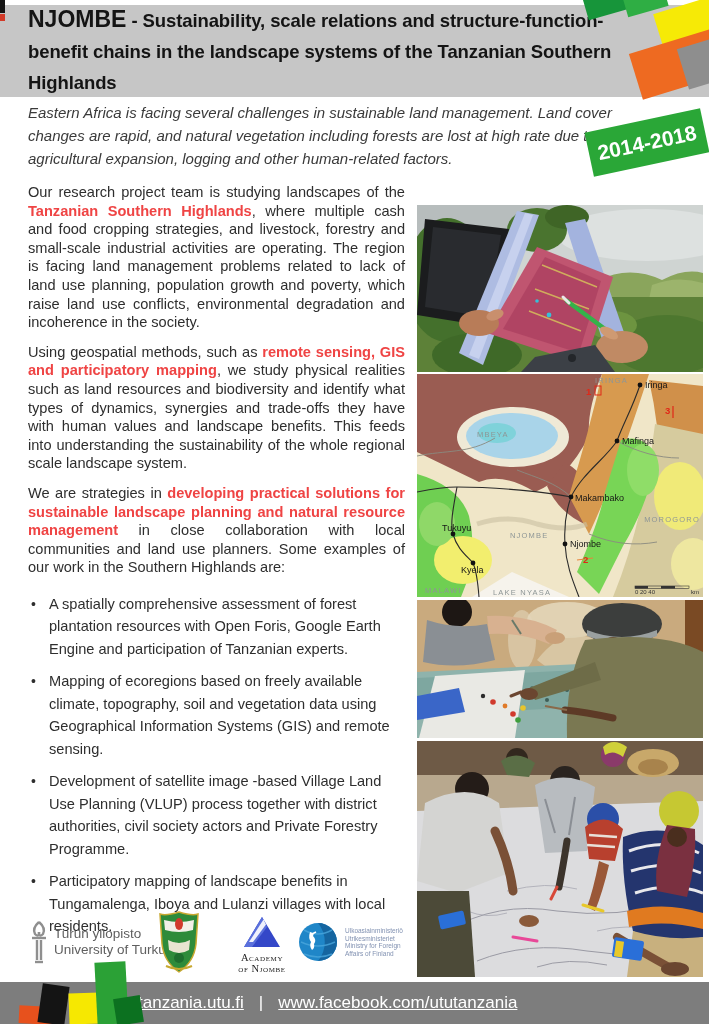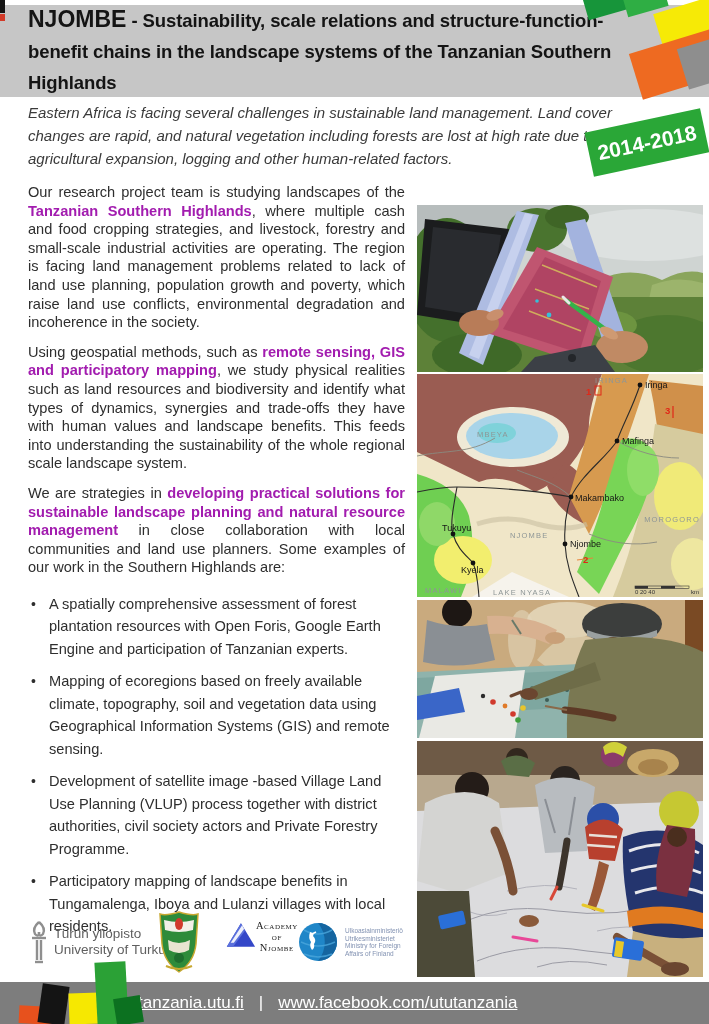--- a/index.html
+++ b/index.html
@@ -28,21 +28,21 @@
          font-size:15px;line-height:23px;color:#3a3a3a;}
 
   
   .badge{position:absolute;left:588px;top:120px;width:118px;height:45px;background:#2aa737;
          transform:rotate(-12deg);display:flex;align-items:center;justify-content:center;
          color:#fff;font-size:21px;font-weight:bold;}
 
   
   .left-col{position:absolute;left:28px;top:183px;width:377px;font-size:14.6px;}
   .para{margin:0 0 11px 0;line-height:18.6px;text-align:justify;}
-  .para b{color:#a21caf;}
+  .para b{color:#ef4444;}
   .bullets{list-style:none;margin:16px 0 0 0;padding:0;}
   .bullets li{position:relative;padding-left:21px;margin-bottom:10px;line-height:22.5px;text-align:left;}
   .bullets li::before{content:"\2022";position:absolute;left:3px;top:0;font-size:14px;color:#2e2e2e;}
 
   
   .photo{position:absolute;left:417px;width:286px;display:block;}
   .photo1{top:205px;height:167px;}
   .photo2{top:374px;height:223px;}
   .photo3{top:600px;height:138px;}
   .photo4{top:741px;height:236px;}
@@ -51,21 +51,21 @@
   .map-town{font-family:"Liberation Sans",sans-serif;font-size:9px;fill:#161616;}
   .map-marker{font-family:"Liberation Sans",sans-serif;font-size:9.5px;font-weight:bold;fill:#e02818;}
   .map-scale{font-family:"Liberation Sans",sans-serif;font-size:6px;fill:#333;}
 
   
   .logos{position:absolute;left:0;top:908px;width:417px;height:72px;}
   .logo{position:absolute;display:flex;align-items:center;}
   .logo-utu{left:24px;top:10px;gap:0;}
   .logo-utu .txt{font-size:13.5px;line-height:16.5px;color:#5f5f5f;}
   .logo-crest{left:158px;top:2px;}
-  .logo-academy{left:226px;top:8px;flex-direction:row;width:72px;}
+  .logo-academy{left:226px;top:8px;flex-direction:column;width:72px;}
   .logo-academy .txt{margin-top:4px;font-family:"Liberation Serif",serif;font-variant:small-caps;
                      font-size:10.5px;line-height:11px;color:#1c1c1c;text-align:center;letter-spacing:0.6px;}
   .logo-mfa{left:298px;top:14px;gap:7px;}
   .logo-mfa .txt{font-size:6.5px;line-height:7.5px;color:#8292b2;}
 
   
   .footer-bar{position:absolute;left:0;top:982px;width:709px;height:42px;background:#7d7d7d;
               display:flex;align-items:center;}
   .footer-links{margin-left:138px;display:flex;align-items:center;gap:15px;
                 color:#fff;font-size:17px;}

